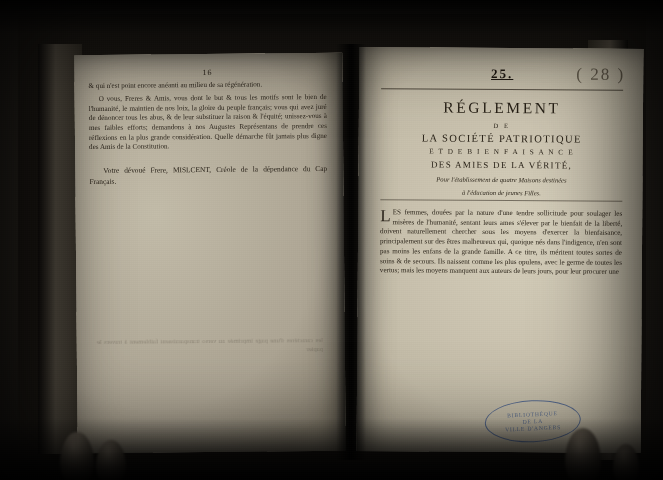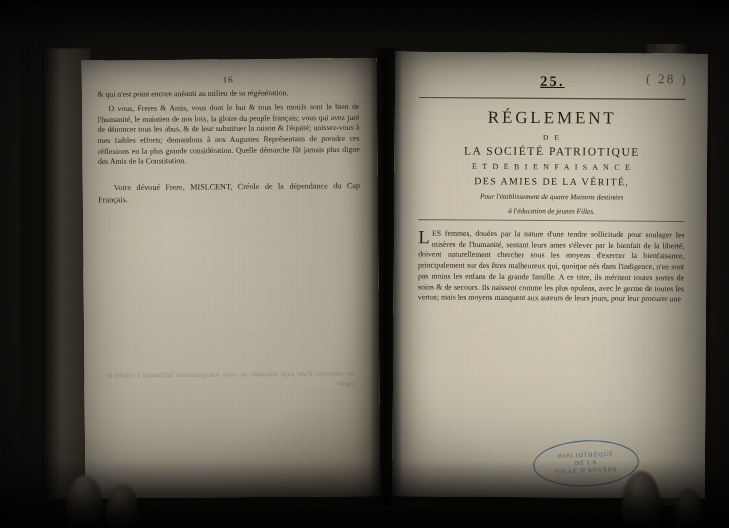--- a/index.html
+++ b/index.html
@@ -63,21 +63,21 @@
   
   .ghost{position:absolute;left:20px;top:282px;width:226px;height:86px;
      opacity:.30;color:#3a3328;font-size:6.6px;line-height:9.4px;
      transform:scaleX(-1);text-align:justify;filter:blur(.3px);}
 
   
   .rp{position:absolute;left:22px;top:18px;width:242px;color:#251e14;}
   .rp .pagenum{font-size:13px;letter-spacing:2px;text-align:center;
      font-family:"Liberation Serif",serif;color:#1d1710;}
   .rp .pagenum .ink{font-weight:bold;text-decoration:underline;}
-  .rp .pencil{position:absolute;right:-2px;top:-2px;font-size:12px;color:#4a4234;opacity:.8;}
+  .rp .pencil{position:absolute;right:-2px;top:-2px;font-size:17px;color:#4a4234;opacity:.8;}
   .rule{height:1px;background:#2a231a;margin:7px 0 9px 0;opacity:.75;}
   .rule.thin{height:1px;opacity:.55;margin:3px 0 8px 0;}
   .t1{font-size:15.5px;letter-spacing:2.6px;text-align:center;margin:2px 0 5px;}
   .t2{font-size:6.6px;letter-spacing:2px;text-align:center;margin:3px 0 4px;}
   .t3{font-size:10.5px;letter-spacing:1.4px;text-align:center;margin:2px 0 4px;}
   .t4{font-size:7.2px;letter-spacing:1.6px;text-align:center;margin:3px 0 4px;}
   .t5{font-size:9px;letter-spacing:1.3px;text-align:center;margin:2px 0 5px;}
   .sub{font-style:italic;font-size:6.6px;line-height:9px;text-align:center;margin:4px 0 2px;}
   .body{font-size:7.1px;line-height:9.7px;text-align:justify;margin-top:7px;}
   .body .drop{float:left;font-size:17px;line-height:14px;padding:1px 2px 0 0;}

